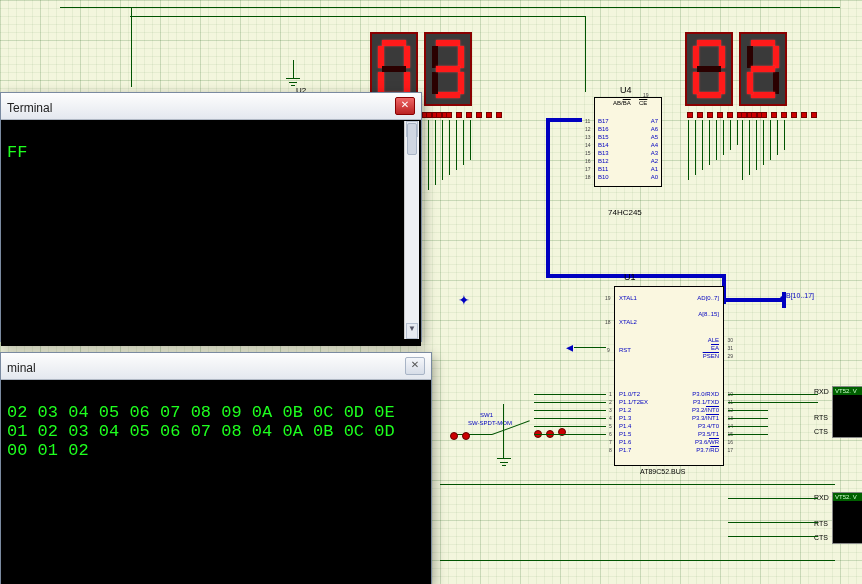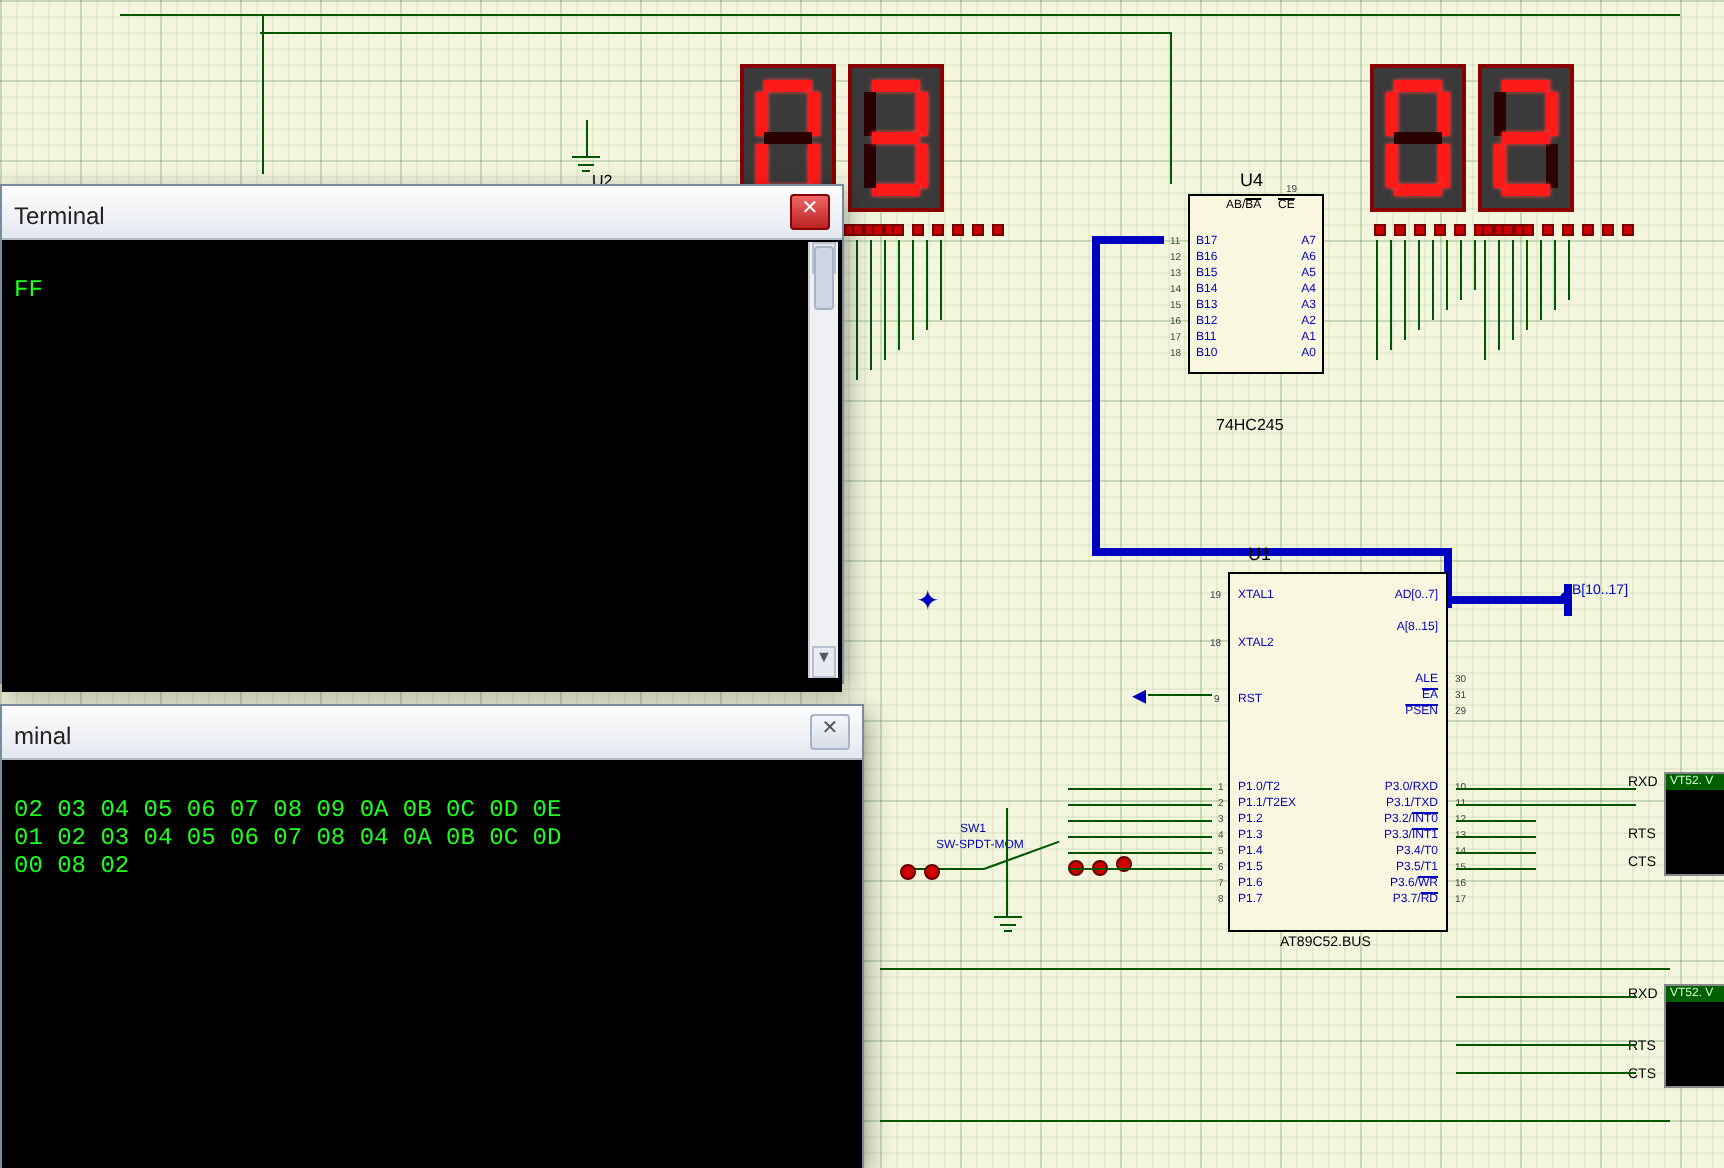--- a/index.html
+++ b/index.html
@@ -96,21 +96,21 @@
     color:#fff;
     font-size:10px;
     line-height:14px;
     text-align:center;
     cursor:pointer;
   }
   .termwin .body {
     background:#000;
     color:#1eff1e;
     font-family:"Courier New",monospace;
-    font-size:12px;
+    font-size:17px;
     padding:4px 6px;
     overflow:hidden;
     white-space:pre;
   }
   .termwin .scroll {
     position:absolute;
     right:2px; top:28px; bottom:2px; width:14px;
     background:#eef0f4;
     border-left:1px solid #ccc;
   }
@@ -444,17 +444,17 @@
   <div class="termwin" style="left:0px; top:352px; width:432px; height:232px;">
     <div class="titlebar">
       <span>minal</span>
       <span class="closebtn" style="background:linear-gradient(#f4f6fa,#d7dde8);border-color:#a8b4c6;color:#555;">
         <span>✕</span>
       </span>
     </div>
     <div class="body" style="height:200px;">
 <span>02 03 04 05 06 07 08 09 0A 0B 0C 0D 0E</span>
 <span>01 02 03 04 05 06 07 08 04 0A 0B 0C 0D</span>
-<span>00 08 02</span>
+<span>00 01 02</span>
     </div>
   </div>
 
 </div>
 
 </body></html>

